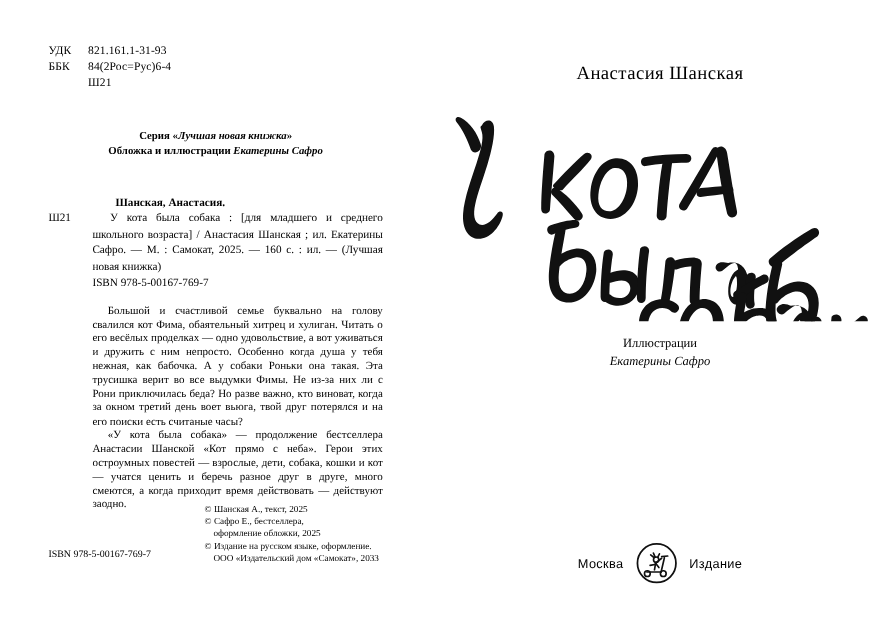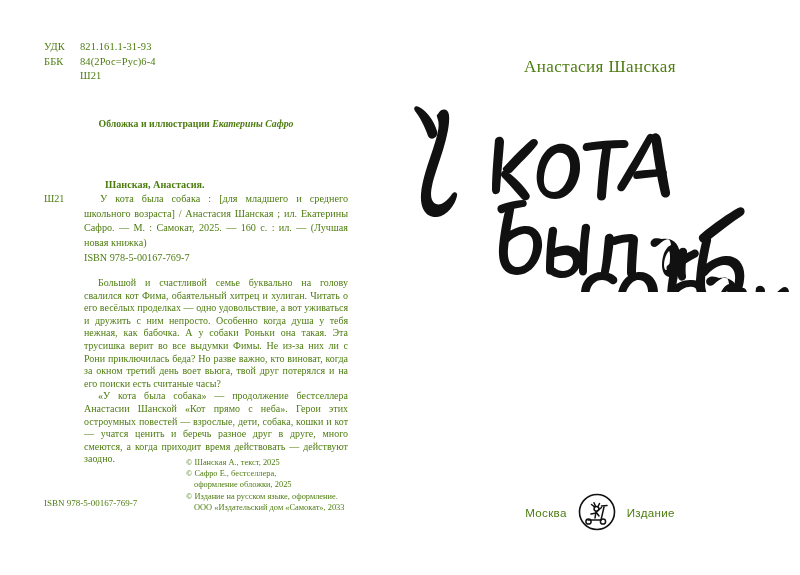--- a/index.html
+++ b/index.html
@@ -8,21 +8,21 @@
     padding: 0;
     background: #ffffff;
   }
   #page {
     position: relative;
     width: 800px;
     height: 575px;
     background: #ffffff;
     overflow: hidden;
     font-family: "Liberation Serif", serif;
-    color: #4d7c0f;
+    color: #000000;
   }
 
   
   #left-page {
     position: absolute;
     left: 0; top: 0;
     width: 400px; height: 575px;
   }
 
   .classification {
@@ -193,20 +193,21 @@
       <div class="crow">
         <span class="ckey">ББК</span>
         <span class="cval">84(2Рос=Рус)6-4</span>
       </div>
       <div>
         <span class="cval cval-indent">Ш21</span>
       </div>
     </div>
 
     <div class="series-block">
+      <div><span>Серия «</span><span class="it">Лучшая новая книжка</span><span>»</span></div>
       <div><span>Обложка и иллюстрации </span><span class="it">Екатерины Сафро</span></div>
     </div>
 
     <div class="cip">
       <span class="cip-index">Ш21</span>
       <div class="cip-body">
         <span class="cip-author">Шанская, Анастасия.</span>
         <span class="cip-desc">У кота была собака : [для младшего и среднего школьного возраста] / Анастасия Шанская ; ил. Екатерины Сафро. — М. : Самокат, 2025. — 160 с. : ил. — (Лучшая новая книжка)</span>
       </div>
     </div>
@@ -282,20 +283,24 @@
 
           <path d="M356 196 c3 -4 9 -2 9 3 c-1 10 -2 22 -2 30 c0 6 -9 6 -9 0 c0 -10 1 -24 2 -33 z"></path>
           <path d="M363 214 c6 -7 14 -14 19 -18 c4 -3 9 2 6 6 c-5 5 -12 11 -18 17 c-3 3 -10 -2 -7 -5 z"></path>
           <path d="M365 216 c6 3 12 9 16 16 c3 4 -4 9 -7 5 c-4 -6 -9 -11 -13 -14 c-3 -2 1 -9 4 -7 z"></path>
 
           <path d="M392 205 c4 0 7 3 7 9 c0 9 -2 18 -5 23 c-2 4 -9 1 -7 -3 c3 -5 5 -13 5 -20 c0 -3 0 -5 -1 -5 c-3 0 -6 3 -9 6 c-3 3 -8 -2 -5 -5 c4 -4 9 -5 15 -5 z"></path>
         </g>
       </svg>
     </div>
 
+    <div class="cover-illustrator">
+      <div>Иллюстрации</div>
+      <div class="it">Екатерины Сафро</div>
+    </div>
 
     <div class="imprint">
       <span>Москва</span>
       <span class="logo">
         <svg viewBox="0 0 40 40" width="40" height="40" xmlns="http://www.w3.org/2000/svg">
           <circle cx="20" cy="20" r="17.5" fill="none" stroke="#111111" stroke-width="1.6"></circle>
           <g fill="none" stroke="#111111" stroke-width="1.5" stroke-linecap="round" stroke-linejoin="round">
 
             <path d="M11 28 L24 28"></path>
 

